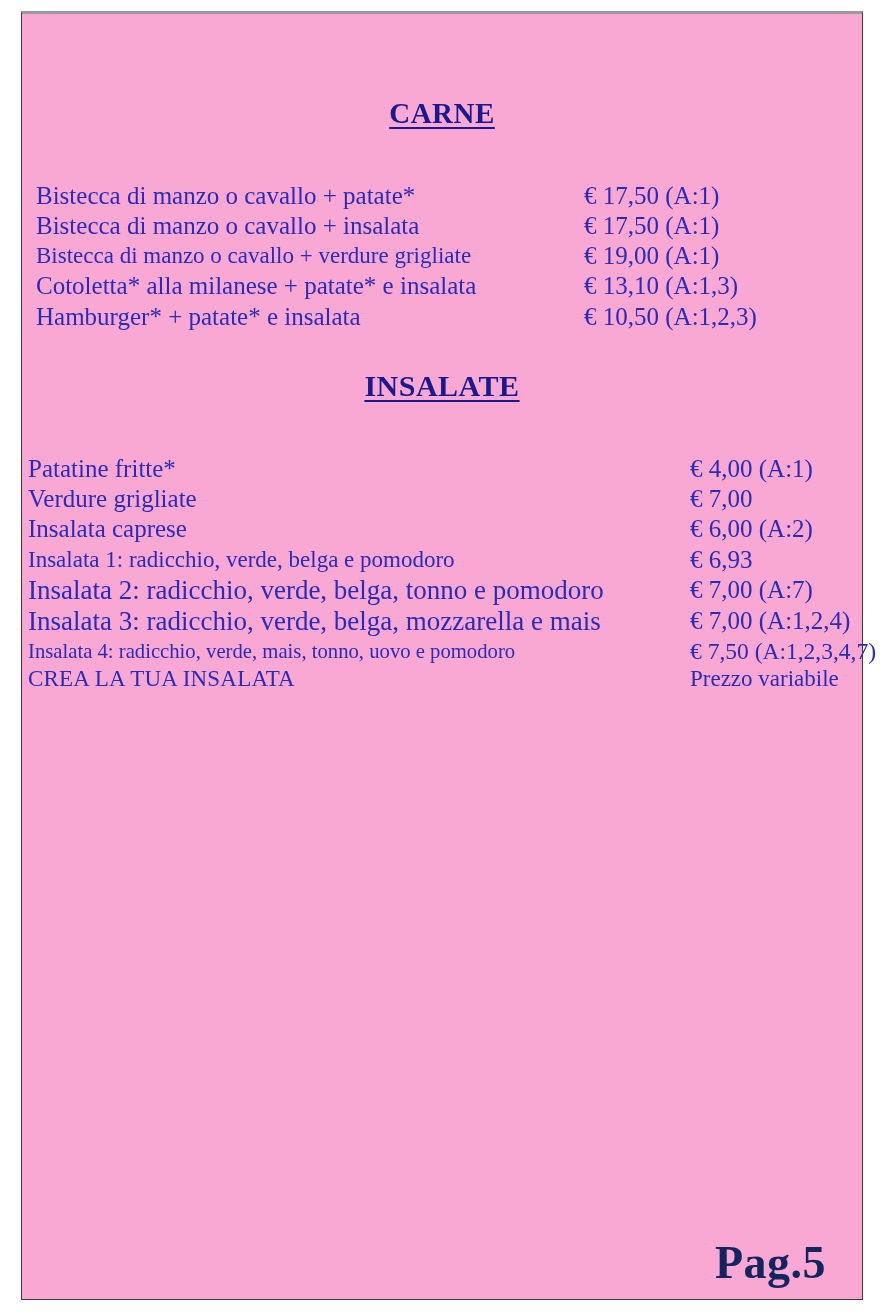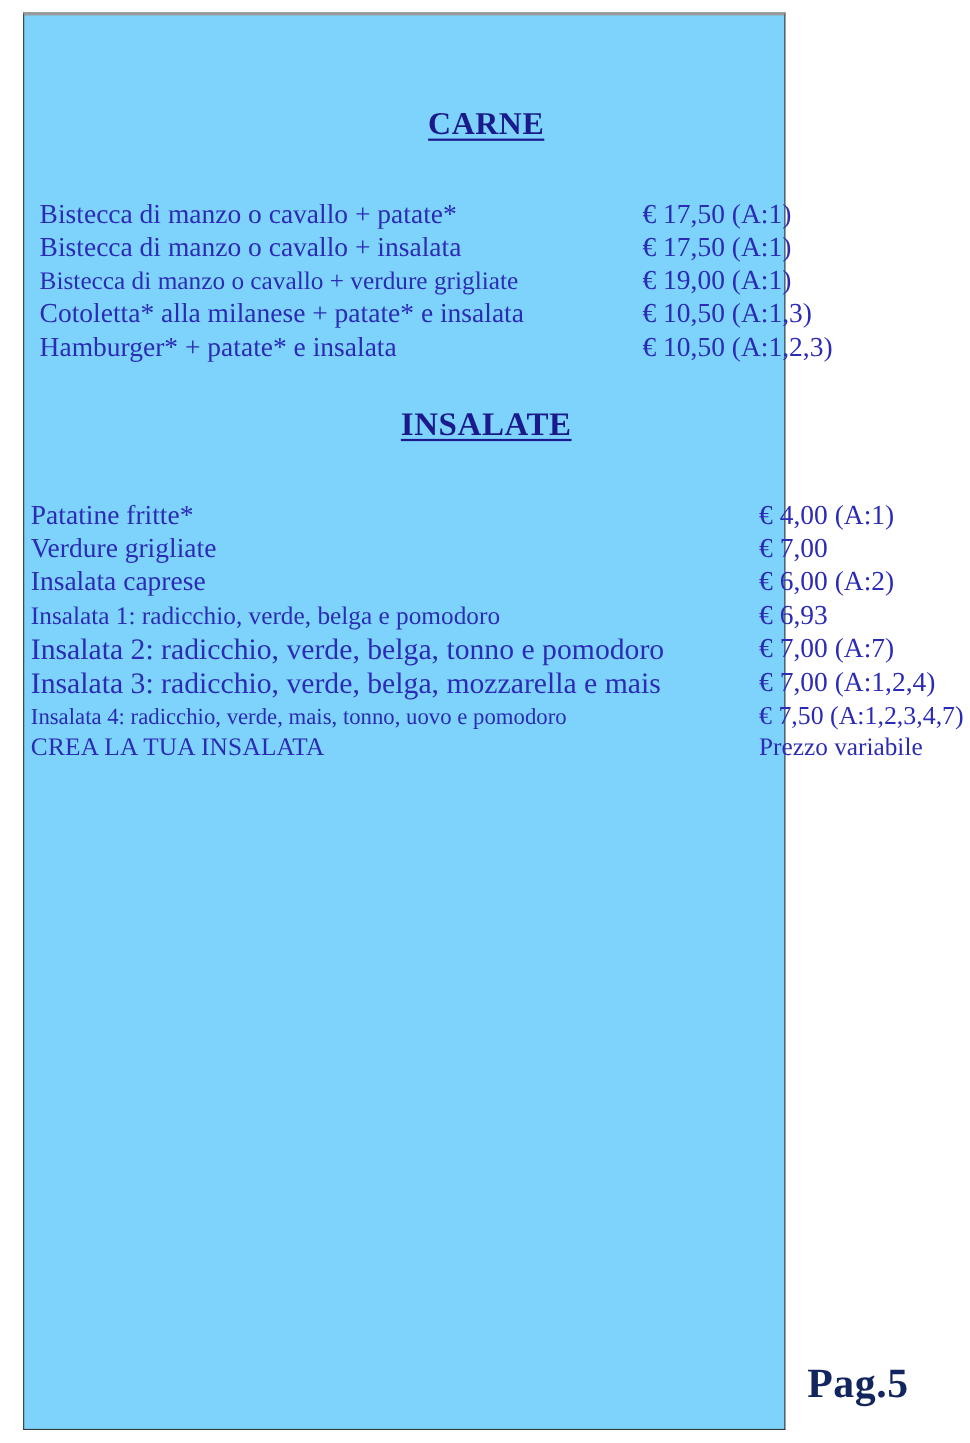--- a/index.html
+++ b/index.html
@@ -13,23 +13,23 @@
     position: relative;
     overflow: hidden;
     font-family: "Liberation Serif", "DejaVu Serif", serif;
   }
 
   
   .page-sheet {
     position: absolute;
     left: 21px;
     top: 11px;
-    width: 693px;
+    width: 842px;
     height: 1289px;
-    background: #7dd3fc;
+    background: #f9a8d4;
     border: 1px solid #3a3a3a;
     border-top: 3px solid #9a9a9a;
     box-sizing: border-box;
   }
 
   .content {
     position: absolute;
     left: 0;
     top: 0;
     width: 840px;
@@ -112,21 +112,21 @@
   }
   .caps-row .row-price {
     font-size: 23px;
   }
 
   
   #page-number {
     position: absolute;
     right: 36px;
     top: 1222px;
-    font-size: 38px;
+    font-size: 46px;
     font-weight: bold;
     color: #12255e;
     letter-spacing: 0.5px;
     margin-left: 37px;
   }
 </style>
 </head>
 <body>
 
 <div class="page-sheet">
@@ -143,21 +143,21 @@
     <div class="menu-row carne-row" style="top:197px">
       <span class="row-name">Bistecca di manzo o cavallo + insalata</span>
       <span class="row-price">€ 17,50 (A:1)</span>
     </div>
     <div class="menu-row carne-row condensed-sm" style="top:227px">
       <span class="row-name">Bistecca di manzo o cavallo + verdure grigliate</span>
       <span class="row-price">€ 19,00 (A:1)</span>
     </div>
     <div class="menu-row carne-row" style="top:257px">
       <span class="row-name">Cotoletta* alla milanese + patate* e insalata</span>
-      <span class="row-price">€ 10,50 (A:1,3)</span>
+      <span class="row-price">€ 13,10 (A:1,3)</span>
     </div>
     <div class="menu-row carne-row" style="top:288px">
       <span class="row-name">Hamburger* + patate* e insalata</span>
       <span class="row-price">€ 10,50 (A:1,2,3)</span>
     </div>
 
     <div class="section-heading" id="heading-insalate">
       <span>INSALATE</span>
     </div>
 

